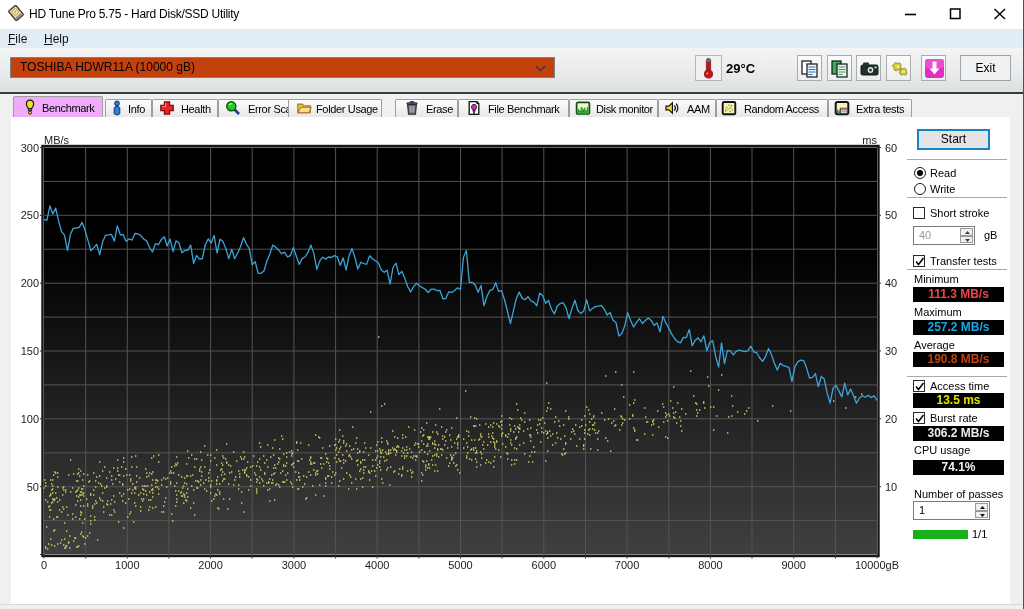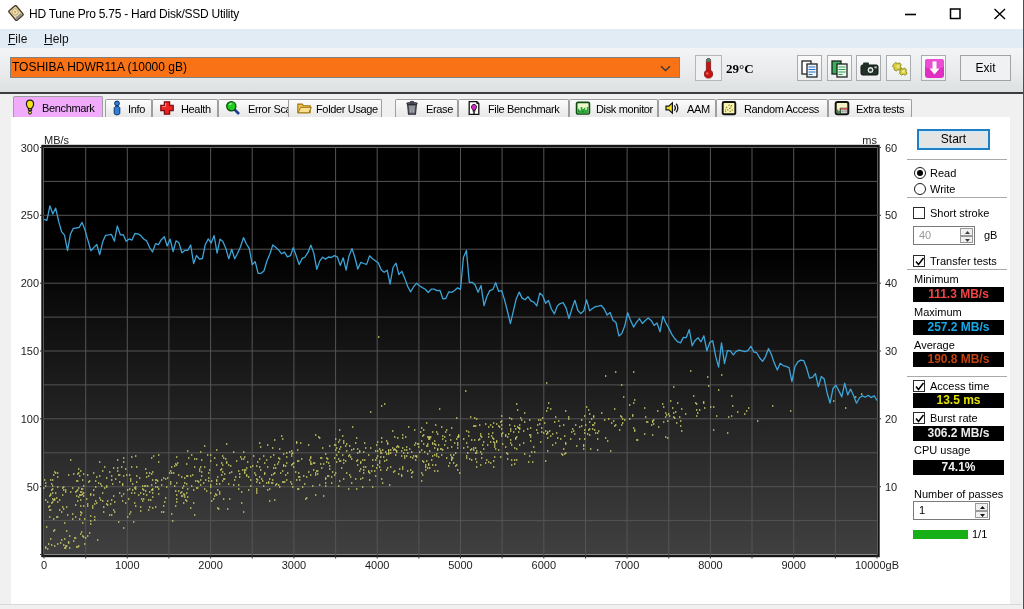--- a/index.html
+++ b/index.html
@@ -12,27 +12,27 @@
 #title-text { left:29px; top:7px; font-size:12px; color:#000; letter-spacing:-0.25px; }
 #menubar { left:0; top:29px; width:1024px; height:19px; background:#e2ecf5; font-size:12px; color:#111; }
 #menubar .mi { position:absolute; top:3px; }
 #toolbar { left:0; top:48px; width:1024px; height:44px;
   background:linear-gradient(180deg,#f2f4f5 0%,#e9ebec 55%,#dde0e1 100%); }
 #darkline { left:0; top:92px; width:1024px; height:2px; background:#3c3c3c; }
 #rborder { left:1022.5px; top:0; width:1.5px; height:609px; background:#4f4f4f; }
 #bottomline { left:0; top:604px; width:1022px; height:1px; background:#d8d8d8; }
 
 
-#combo { left:10px; top:57px; width:670px; height:21px; background:#f97316;
-  border:1px solid #818181; font-size:12px; color:#000; line-height:19px; padding-left:1px; }
+#combo { left:10px; top:57px; width:545px; height:21px; background:#c2410c;
+  border:1px solid #818181; font-size:12px; color:#000; line-height:19px; padding-left:9px; }
 #combo svg { position:absolute; right:8px; top:7px; }
 
 
 #thermobtn { left:695px; top:55px; width:27px; height:26px; border:1px solid #b4b7ba; background:#eff1f2; }
-#temp { left:726px; top:61px; font-size:13px; font-weight:bold; color:#000;font-family:Liberation Serif, serif; }
+#temp { left:726px; top:61px; font-size:13px; font-weight:bold; color:#000; }
 
 
 .tbtn { position:absolute; top:55px; width:25px; height:26px; border:1px solid #a9acae;
   background:linear-gradient(180deg,#fbfbfb,#eceeef); }
 .tbtn svg { position:absolute; left:2px; top:3px; }
 #exitbtn { left:960px; top:55px; width:51px; height:26px; border:1px solid #a0a3a5;
   background:#f0f1f2; font-size:12px; color:#000; text-align:center; line-height:24px; }
 
 
 #tabstrip { left:0; top:94px; width:1024px; height:23px; background:#f0f0f0; }

